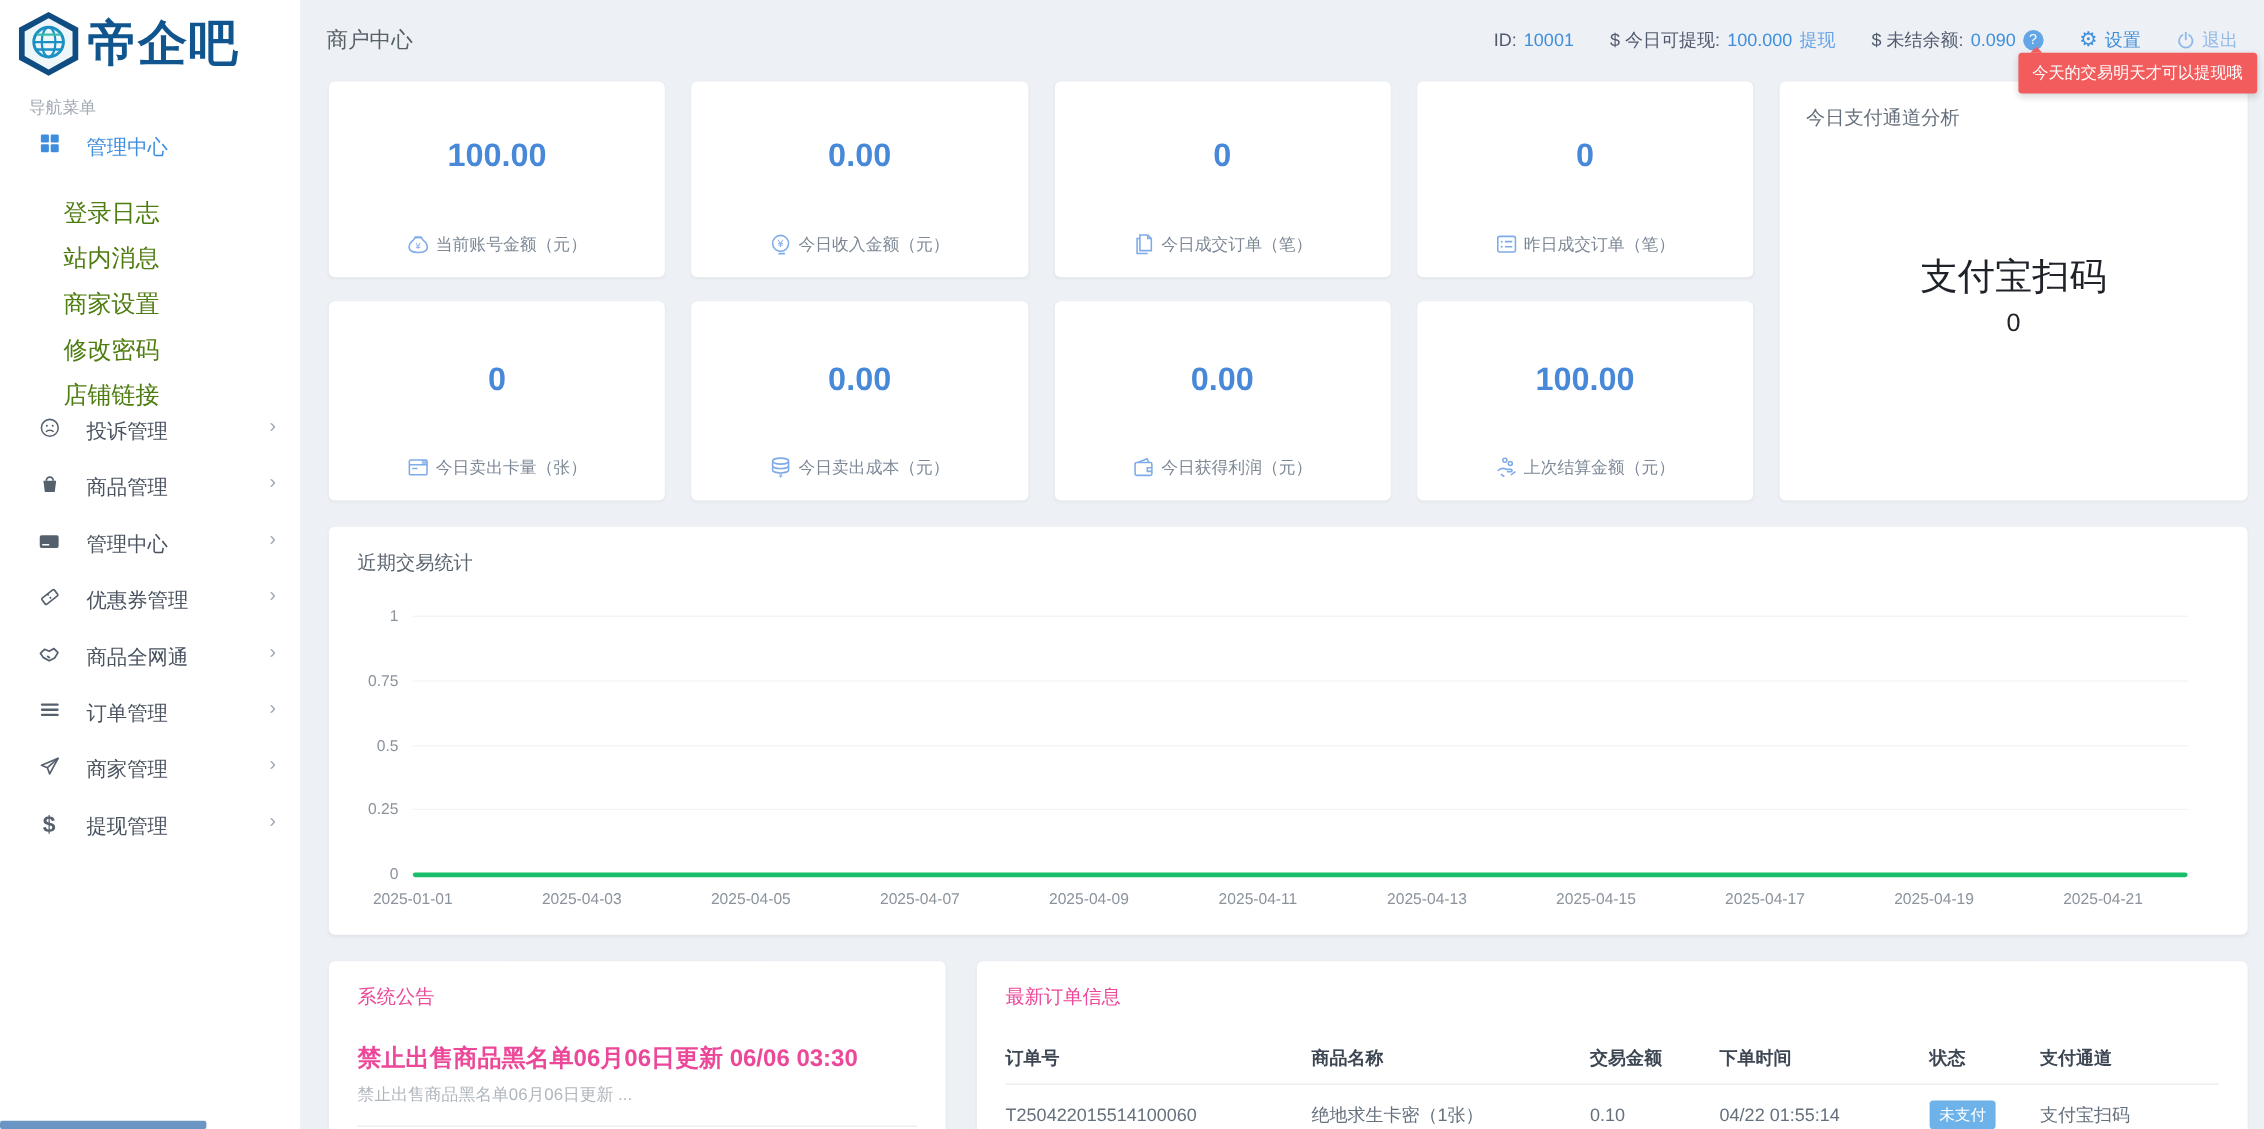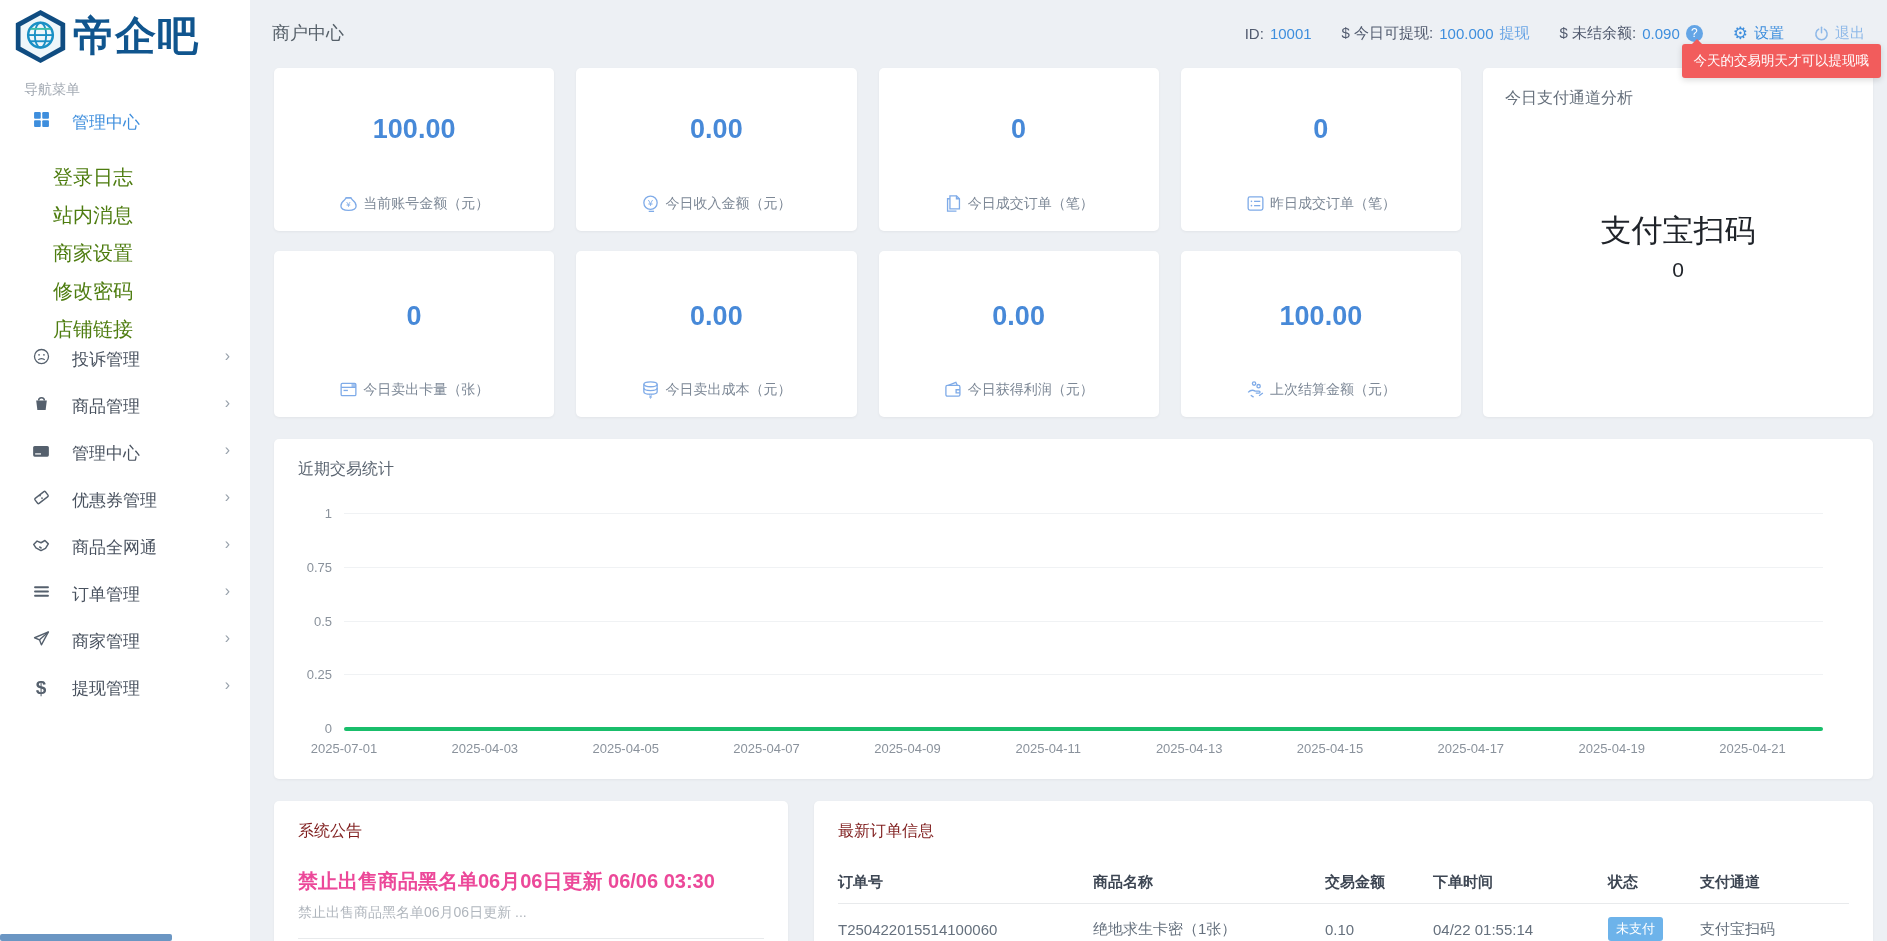--- a/index.html
+++ b/index.html
@@ -80,21 +80,21 @@
   .dataline { position:absolute; left:0; right:0; bottom:-2px; height:4px;
     border-radius:2px; }
   .xlabels { position:relative; height:20px; margin:12px 26px 0 46px; }
   .xlabel { position:absolute; transform:translateX(-50%); font-size:13px;
     color:#8a929c; white-space:nowrap; top:0; }
 
   
   .bottom-grid { display:grid; grid-template-columns:514px 1fr; gap:26px;
     margin-top:22px; }
   .bcard { padding:20px 24px; height:320px; }
-  .bcard-title { font-size:16px; color:#7f1d1d; }
+  .bcard-title { font-size:16px; color:#ec4899; }
   .ann-item { margin-top:26px; }
   .ann-title { font-size:20px; font-weight:bold; color:#ec4899; }
   .ann-summary { font-size:14px; color:#b0b6bd; margin-top:9px; }
   .ann-divider { border-bottom:1px solid #e8eaec; margin-top:16px; }
 
   table.orders { width:100%; border-collapse:collapse; margin-top:20px;
     table-layout:fixed; }
   .orders th { text-align:left; font-size:15px; color:#3d4653; font-weight:bold;
     padding:11px 0; border-bottom:1px solid #e8eaec; }
   .orders td { font-size:15px; color:#65707d; padding:13px 0;
@@ -427,21 +427,21 @@
           </div>
           <div class="gridline" style="bottom: 75%;">
             <span class="ytick">0.75</span>
           </div>
           <div class="gridline" style="bottom: 100%;">
             <span class="ytick">1</span>
           </div>
           <div class="dataline" style="background: rgb(25, 190, 107);"></div>
         </div>
       <div class="xlabels">
-          <span class="xlabel" style="left: 0%;">2025-07-01</span>
+          <span class="xlabel" style="left: 0%;">2025-01-01</span>
           <span class="xlabel" style="left: 9.52381%;">2025-04-03</span>
           <span class="xlabel" style="left: 19.0476%;">2025-04-05</span>
           <span class="xlabel" style="left: 28.5714%;">2025-04-07</span>
           <span class="xlabel" style="left: 38.0952%;">2025-04-09</span>
           <span class="xlabel" style="left: 47.619%;">2025-04-11</span>
           <span class="xlabel" style="left: 57.1429%;">2025-04-13</span>
           <span class="xlabel" style="left: 66.6667%;">2025-04-15</span>
           <span class="xlabel" style="left: 76.1905%;">2025-04-17</span>
           <span class="xlabel" style="left: 85.7143%;">2025-04-19</span>
           <span class="xlabel" style="left: 95.2381%;">2025-04-21</span>

